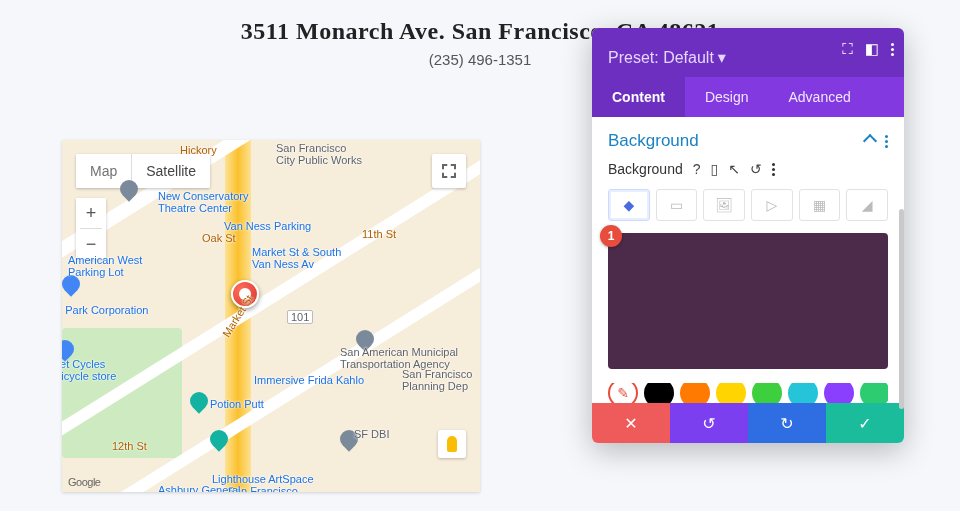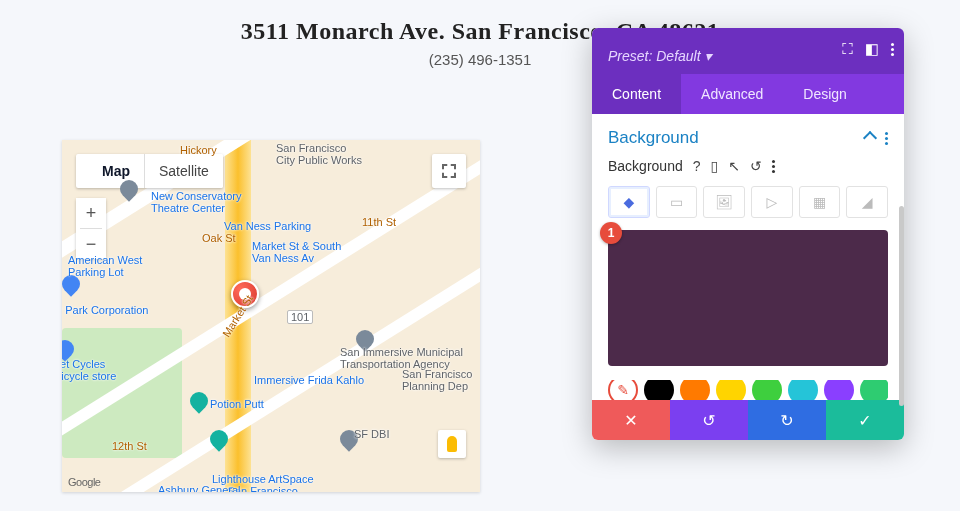--- a/index.html
+++ b/index.html
@@ -15,21 +15,21 @@
 .map-wrap { position: absolute; left: 62px; top: 140px; width: 418px; height: 352px; background: #fff; box-shadow: 0 1px 3px rgba(0,0,0,.15); }
 .map { position: relative; width:100%; height:100%; background: #f7eddb; overflow:hidden; }
 .road-y { position:absolute; top:0; bottom:0; left:163px; width:26px; background: linear-gradient(90deg,#fde293,#fbc02d,#fde293); }
 .road-d { position:absolute; top:-60px; left:-60px; width:640px; height:14px; background:#fff; transform: rotate(-32deg); }
 .road-d2 { position:absolute; top:240px; left:-80px; width:640px; height:12px; background:#fff; transform: rotate(-32deg); }
 .road-d3 { position:absolute; top:120px; left:-60px; width:640px; height:12px; background:#fff; transform: rotate(-32deg); }
 .park { position:absolute; left:0; top:188px; width:120px; height:130px; background:#cdeac0; border-radius:4px; }
 
 .map-ctrl-type { position:absolute; top:14px; left:14px; height:34px; background:#fff; border-radius:2px; box-shadow:0 1px 3px rgba(0,0,0,.25); display:flex; align-items:stretch; overflow:hidden; }
 .map-ctrl-type button { border:0; background:#fff; padding:0 14px; font-size:14px; cursor:pointer; color:#444; }
-.map-ctrl-type button.active { font-weight:700; color:#0f172a;margin-left:12px; }
+.map-ctrl-type button.active { font-weight:400; color:#737373; }
 .map-ctrl-type .sep { width:1px; background:#ddd; }
 
 .map-zoom { position:absolute; top:58px; left:14px; width:30px; background:#fff; border-radius:2px; box-shadow:0 1px 3px rgba(0,0,0,.25); display:flex; flex-direction:column; }
 .map-zoom button { border:0; background:#fff; height:30px; font-size:18px; color:#555; cursor:pointer; }
 .map-zoom .sep { height:1px; background:#ddd; margin:0 4px; }
 
 .map-fs { position:absolute; top:14px; right:14px; width:34px; height:34px; background:#fff; border-radius:2px; box-shadow:0 1px 3px rgba(0,0,0,.25); display:flex; align-items:center; justify-content:center; cursor:pointer; }
 .fs-ic { width:14px; height:14px; border:2px dashed #666; }
 
 .map-label { position:absolute; font-size:11px; color:#1a73e8; font-weight:500; text-shadow:0 0 2px #fff, 0 0 3px #fff; pointer-events:none; white-space:nowrap; }
@@ -49,27 +49,27 @@
 
 .map-footer { position:absolute; bottom:2px; right:4px; display:flex; gap:8px; font-size:9px; color:#444; }
 .map-footer span { background:rgba(255,255,255,.8); padding:1px 3px; }
 .goog-logo { position:absolute; left:6px; bottom:4px; font-size:11px; color:#666; font-family:Arial; letter-spacing:-.5px; }
 
 
 .panel { position:absolute; right:56px; top:28px; width:312px; background:#fff; border-radius:6px; box-shadow:0 8px 30px rgba(0,0,0,.25); overflow:hidden; }
 .phead { background:#6c2fbf; color:#fff; padding:14px 16px 10px; position:relative; }
 .phead .row1 { display:flex; align-items:center; gap:10px; }
 .phead .title { font-size:17px; font-weight:600; }
-.phead .row2 { margin-top:6px; font-size:14px; display:flex; align-items:center; gap:4px; color:#e6d6ff;font-style:italic; }
+.phead .row2 { margin-top:6px; font-size:16px; display:flex; align-items:center; gap:4px; color:#e6d6ff; }
 .phead .acts { position:absolute; right:10px; top:12px; display:flex; gap:12px; align-items:center; }
 .phead .acts span { cursor:pointer; font-size:15px; }
 
 .ptabs { background:#8239e0; display:flex; }
 .ptabs .tab { flex:0 0 auto; padding:12px 20px; color:#f0e6ff; font-size:14px; cursor:pointer; position:relative; }
-.ptabs .tab.active { background:#6c2fbf; color:#fff; font-weight:400; }
+.ptabs .tab.active { background:#6c2fbf; color:#fff; font-weight:700; }
 
 .pbody { padding:14px 16px 0; }
 .sec-head { display:flex; align-items:center; justify-content:space-between; color:#1b82c4; font-size:17px; margin-bottom:10px; }
 .sec-head .right { display:flex; gap:10px; align-items:center; font-size:13px; }
 .chev-up { display:inline-block; width:10px; height:10px; border-left:2px solid #1b82c4; border-top:2px solid #1b82c4; transform:rotate(45deg); }
 
 .bg-ctrl-row { display:flex; align-items:center; gap:10px; font-size:14px; color:#333; margin-bottom:12px; }
 .bg-ctrl-row .mini { color:#444; font-size:14px; cursor:pointer; }
 
 .bg-tabs { display:flex; gap:6px; margin-bottom:12px; }
@@ -131,33 +131,33 @@
     <span class="poi teal" style="left:148px;top:290px"></span>
     <span class="poi blue" style="left:0px;top:135px"></span>
     <span class="poi blue" style="left:-6px;top:200px"></span>
     <span class="poi gray" style="left:294px;top:190px"></span>
     <span class="poi gray" style="left:278px;top:290px"></span>
     <div class="marker"></div>
 
     <div class="map-label brown" style="left:118px;top:4px">Hickory</div>
     <div class="map-label gray" style="left:214px;top:2px;white-space:pre-line;text-align:left">San Francisco
 City Public Works</div>
-    <div class="map-label" style="left:89px;top:50px;white-space:pre-line">New Conservatory
+    <div class="map-label" style="left:96px;top:50px;white-space:pre-line">New Conservatory
 Theatre Center</div>
     <div class="map-label" style="left:162px;top:80px">Van Ness Parking</div>
     <div class="map-label brown" style="left:140px;top:92px">Oak St</div>
-    <div class="map-label brown" style="left:300px;top:76px">11th St</div>
-    <div class="map-label" style="left:190px;top:100px;white-space:pre-line">Market St &amp; South
+    <div class="map-label brown" style="left:300px;top:88px">11th St</div>
+    <div class="map-label" style="left:190px;top:106px;white-space:pre-line">Market St &amp; South
 Van Ness Av</div>
     <div class="map-label" style="left:6px;top:114px;white-space:pre-line">American West
 Parking Lot</div>
     <div class="map-label" style="left:-20px;top:164px">Star Park Corporation</div>
     <div class="map-label brown" style="left:152px;top:170px;transform:rotate(-58deg)">Market St</div>
     <div class="map-label gray" style="left:225px;top:170px;background:#fff;border:1px solid #bbb;border-radius:2px;padding:0 3px">101</div>
-    <div class="map-label gray" style="left:278px;top:206px;white-space:pre-line">San Immersive Municipal
+    <div class="map-label gray" style="left:278px;top:206px;white-space:pre-line">San American Municipal
 Transportation Agency</div>
     <div class="map-label" style="left:192px;top:234px">Immersive Frida Kahlo</div>
     <div class="map-label gray" style="left:340px;top:228px;white-space:pre-line">San Francisco
 Planning Dep</div>
     <div class="map-label" style="left:148px;top:258px">Potion Putt</div>
     <div class="map-label gray" style="left:292px;top:288px">SF DBI</div>
     <div class="map-label brown" style="left:50px;top:300px">12th St</div>
     <div class="map-label" style="left:150px;top:333px;white-space:pre-line;text-align:center">Lighthouse ArtSpace
 San Francisco</div>
     <div class="map-label" style="left:-8px;top:218px;white-space:pre-line">eet Cycles
@@ -183,22 +183,22 @@
       <span class="kebab">
           <i></i>
           <i></i>
           <i></i>
         </span>
     </div>
   </div>
 
   <div class="ptabs">
     <div class="tab active">Content</div>
+    <div class="tab">Design</div>
     <div class="tab">Advanced</div>
-    <div class="tab">Design</div>
   </div>
 
   <div class="pbody" style="position:relative">
     <div class="sec-head">
       <span>Background</span>
       <span class="right">
         <span class="chev-up"></span>
         <span class="kebab" style="color:#1b82c4">
             <i></i>
             <i></i>

